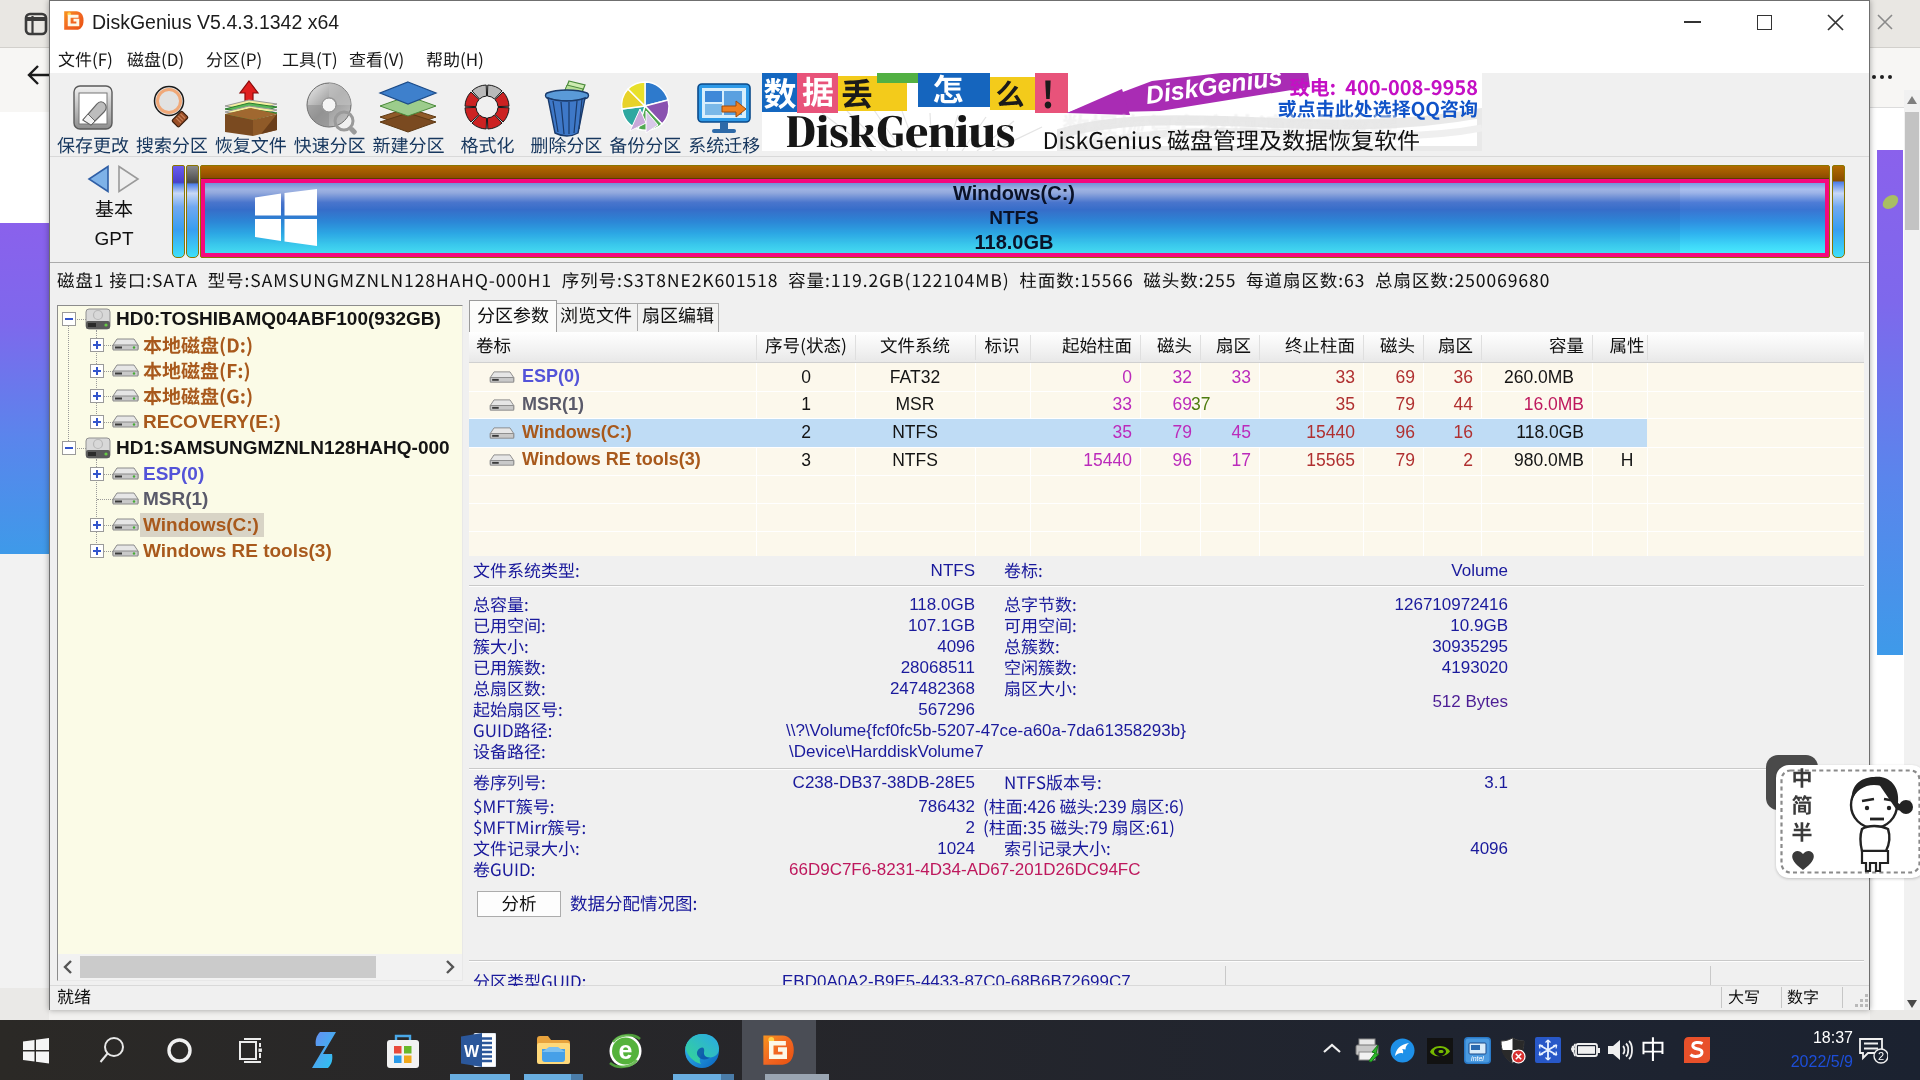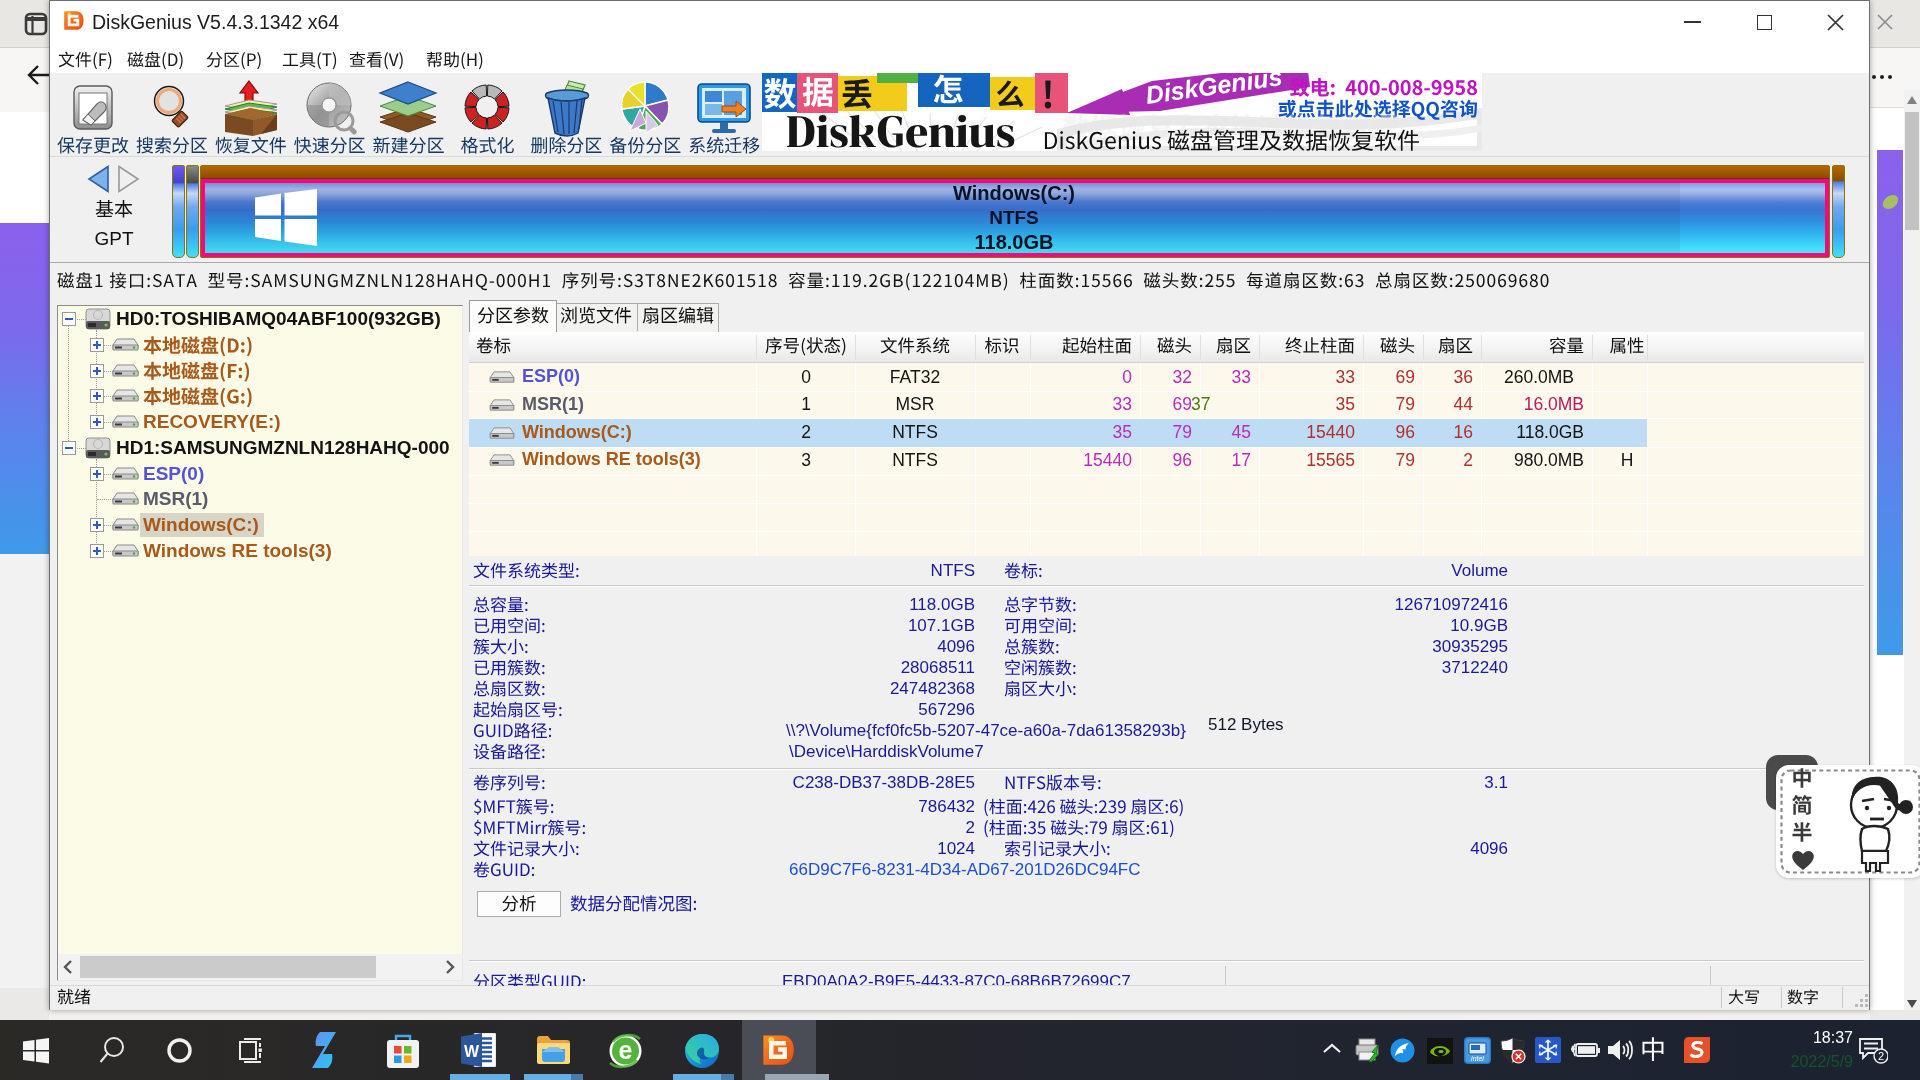--- a/index.html
+++ b/index.html
@@ -489,27 +489,27 @@
 <div class="lat" style="left:675px;top:679px;width:300px;text-align:right;font-size:17px;color:#1A1A9C">247482368</div>
 <div class="lat" style="left:675px;top:700px;width:300px;text-align:right;font-size:17px;color:#1A1A9C">567296</div>
 <div class="lat" style="left:675px;top:773px;width:300px;text-align:right;font-size:17px;color:#1A1A9C">C238-DB37-38DB-28E5</div>
 <div class="lat" style="left:675px;top:797px;width:300px;text-align:right;font-size:17px;color:#1A1A9C">786432</div>
 <div class="lat" style="left:675px;top:818px;width:300px;text-align:right;font-size:17px;color:#1A1A9C">2</div>
 <div class="lat" style="left:675px;top:839px;width:300px;text-align:right;font-size:17px;color:#1A1A9C">1024</div>
 <div class="lat" style="left:1208px;top:561px;width:300px;text-align:right;font-size:17px;color:#1A1A9C">Volume</div>
 <div class="lat" style="left:1208px;top:595px;width:300px;text-align:right;font-size:17px;color:#1A1A9C">126710972416</div>
 <div class="lat" style="left:1208px;top:616px;width:300px;text-align:right;font-size:17px;color:#1A1A9C">10.9GB</div>
 <div class="lat" style="left:1208px;top:637px;width:300px;text-align:right;font-size:17px;color:#1A1A9C">30935295</div>
-<div class="lat" style="left:1208px;top:658px;width:300px;text-align:right;font-size:17px;color:#1A1A9C">3712240</div>
-<div class="lat" style="left:1208px;top:715px;width:300px;text-align:left;font-size:17px;color:#0f172a">512 Bytes</div>
+<div class="lat" style="left:1208px;top:658px;width:300px;text-align:right;font-size:17px;color:#1A1A9C">4193020</div>
+<div class="lat" style="left:1208px;top:692px;width:300px;text-align:right;font-size:17px;color:#4c1d95">512 Bytes</div>
 <div class="lat" style="left:1208px;top:773px;width:300px;text-align:right;font-size:17px;color:#1A1A9C">3.1</div>
 <div class="lat" style="left:1208px;top:839px;width:300px;text-align:right;font-size:17px;color:#1A1A9C">4096</div>
 <div class="lat" style="left:786px;top:721px;font-size:17px;color:#1A1A9C">\\?\Volume{fcf0fc5b-5207-47ce-a60a-7da61358293b}</div>
 <div class="lat" style="left:789px;top:742px;font-size:17px;color:#1A1A9C">\Device\HarddiskVolume7</div>
-<div class="lat" style="left:789px;top:860px;font-size:17px;color:#1d4ed8">66D9C7F6-8231-4D34-AD67-201D26DC94FC</div>
+<div class="lat" style="left:789px;top:860px;font-size:17px;color:#be185d">66D9C7F6-8231-4D34-AD67-201D26DC94FC</div>
 <div class="lat" style="left:782px;top:972px;font-size:17px;color:#1A1A9C">EBD0A0A2-B9E5-4433-87C0-68B6B72699C7</div>
 
 <div class="a" style="left:50px;top:985px;width:1819px;height:25px;background:#F0F0F0;border-top:1px solid #D9D9D9"></div>
 <div class="a" style="left:1721px;top:987px;width:1px;height:21px;background:#C6C6C6"></div>
 <div class="a" style="left:1781px;top:987px;width:1px;height:21px;background:#C6C6C6"></div>
 <div class="a" style="left:1842px;top:987px;width:1px;height:21px;background:#C6C6C6"></div>
 <svg class="a" style="left:1855px;top:994px" width="14" height="14" viewBox="0 0 14 14" fill="#B9B9B9">
     <rect x="10" y="0" width="3" height="3"></rect>
     <rect x="10" y="5" width="3" height="3"></rect>
     <rect x="10" y="10" width="3" height="3"></rect>
@@ -662,21 +662,21 @@
 <path d="M5 0 L28 0 L28 23 C28 26 26 28 23 28 L0 28 L0 5 C0 2 2 0 5 0 Z" fill="#E8502A"></path>
 <path d="M20 7 C16 5 10 5.5 9.5 9 C9 12.5 14 12.5 17 13.5 C20.5 14.7 20 19.5 16 20.5 C12.5 21.4 8.5 20.5 7 19" stroke="#FFF" stroke-width="3.2" fill="none"></path>
   </svg>
 <svg class="a" style="left:1858px;top:1037px" width="30" height="27" viewBox="0 0 30 27">
 <path d="M2 2 L24 2 L24 16 L10 16 L5 21 L5 16 L2 16 Z" fill="none" stroke="#F0F0F0" stroke-width="1.8"></path>
 <path d="M6 6.5 h14 M6 11.5 h14" stroke="#F0F0F0" stroke-width="1.8"></path>
 <circle cx="23" cy="19" r="7" fill="#1B2230" stroke="#F0F0F0" stroke-width="1.4"></circle>
 <text x="23" y="23.2" font-size="11" fill="#FFF" text-anchor="middle" font-family="Liberation Sans">2</text>
   </svg>
 <div class="lat" style="left:1736px;top:1029px;width:117px;text-align:right;font-size:16px;color:#FFFFFF">18:37</div>
-<div class="lat" style="left:1736px;top:1053px;width:117px;text-align:right;font-size:16px;color:#14532d">2022/5/9</div>
+<div class="lat" style="left:1736px;top:1053px;width:117px;text-align:right;font-size:16px;color:#1d4ed8">2022/5/9</div>
 
 <div class="a" style="left:1766px;top:755px;width:52px;height:55px;border-radius:12px;background:#4A4A4A"></div>
 <div class="a" style="left:1776px;top:765px;width:149px;height:113px;border-radius:13px;background:#FFFFFF;box-shadow:0 1px 3px rgba(0,0,0,0.2)"></div>
 <svg class="a" style="left:1780px;top:769px" width="141" height="105" viewBox="0 0 141 105" fill="none">
     <rect x="1.5" y="1.5" width="138" height="102" rx="9" stroke="#8A8A8A" stroke-width="2.2" stroke-dasharray="4 3.2"></rect>
   </svg>
 <svg class="a" style="left:1840px;top:763px" width="80" height="112" viewBox="0 0 80 112">
  <circle cx="34" cy="42" r="23" fill="#FFFFFF" stroke="#222" stroke-width="2.4"></circle>
  <path d="M12 38 C10 20 24 14 34 14 C48 14 58 22 57 38 C50 26 44 22 34 22 C24 22 15 28 12 38 Z" fill="#222"></path>
  <path d="M34 14 C48 12 60 22 58 40 C64 44 70 42 70 36 C72 46 62 50 56 46 Z" fill="#222"></path>

